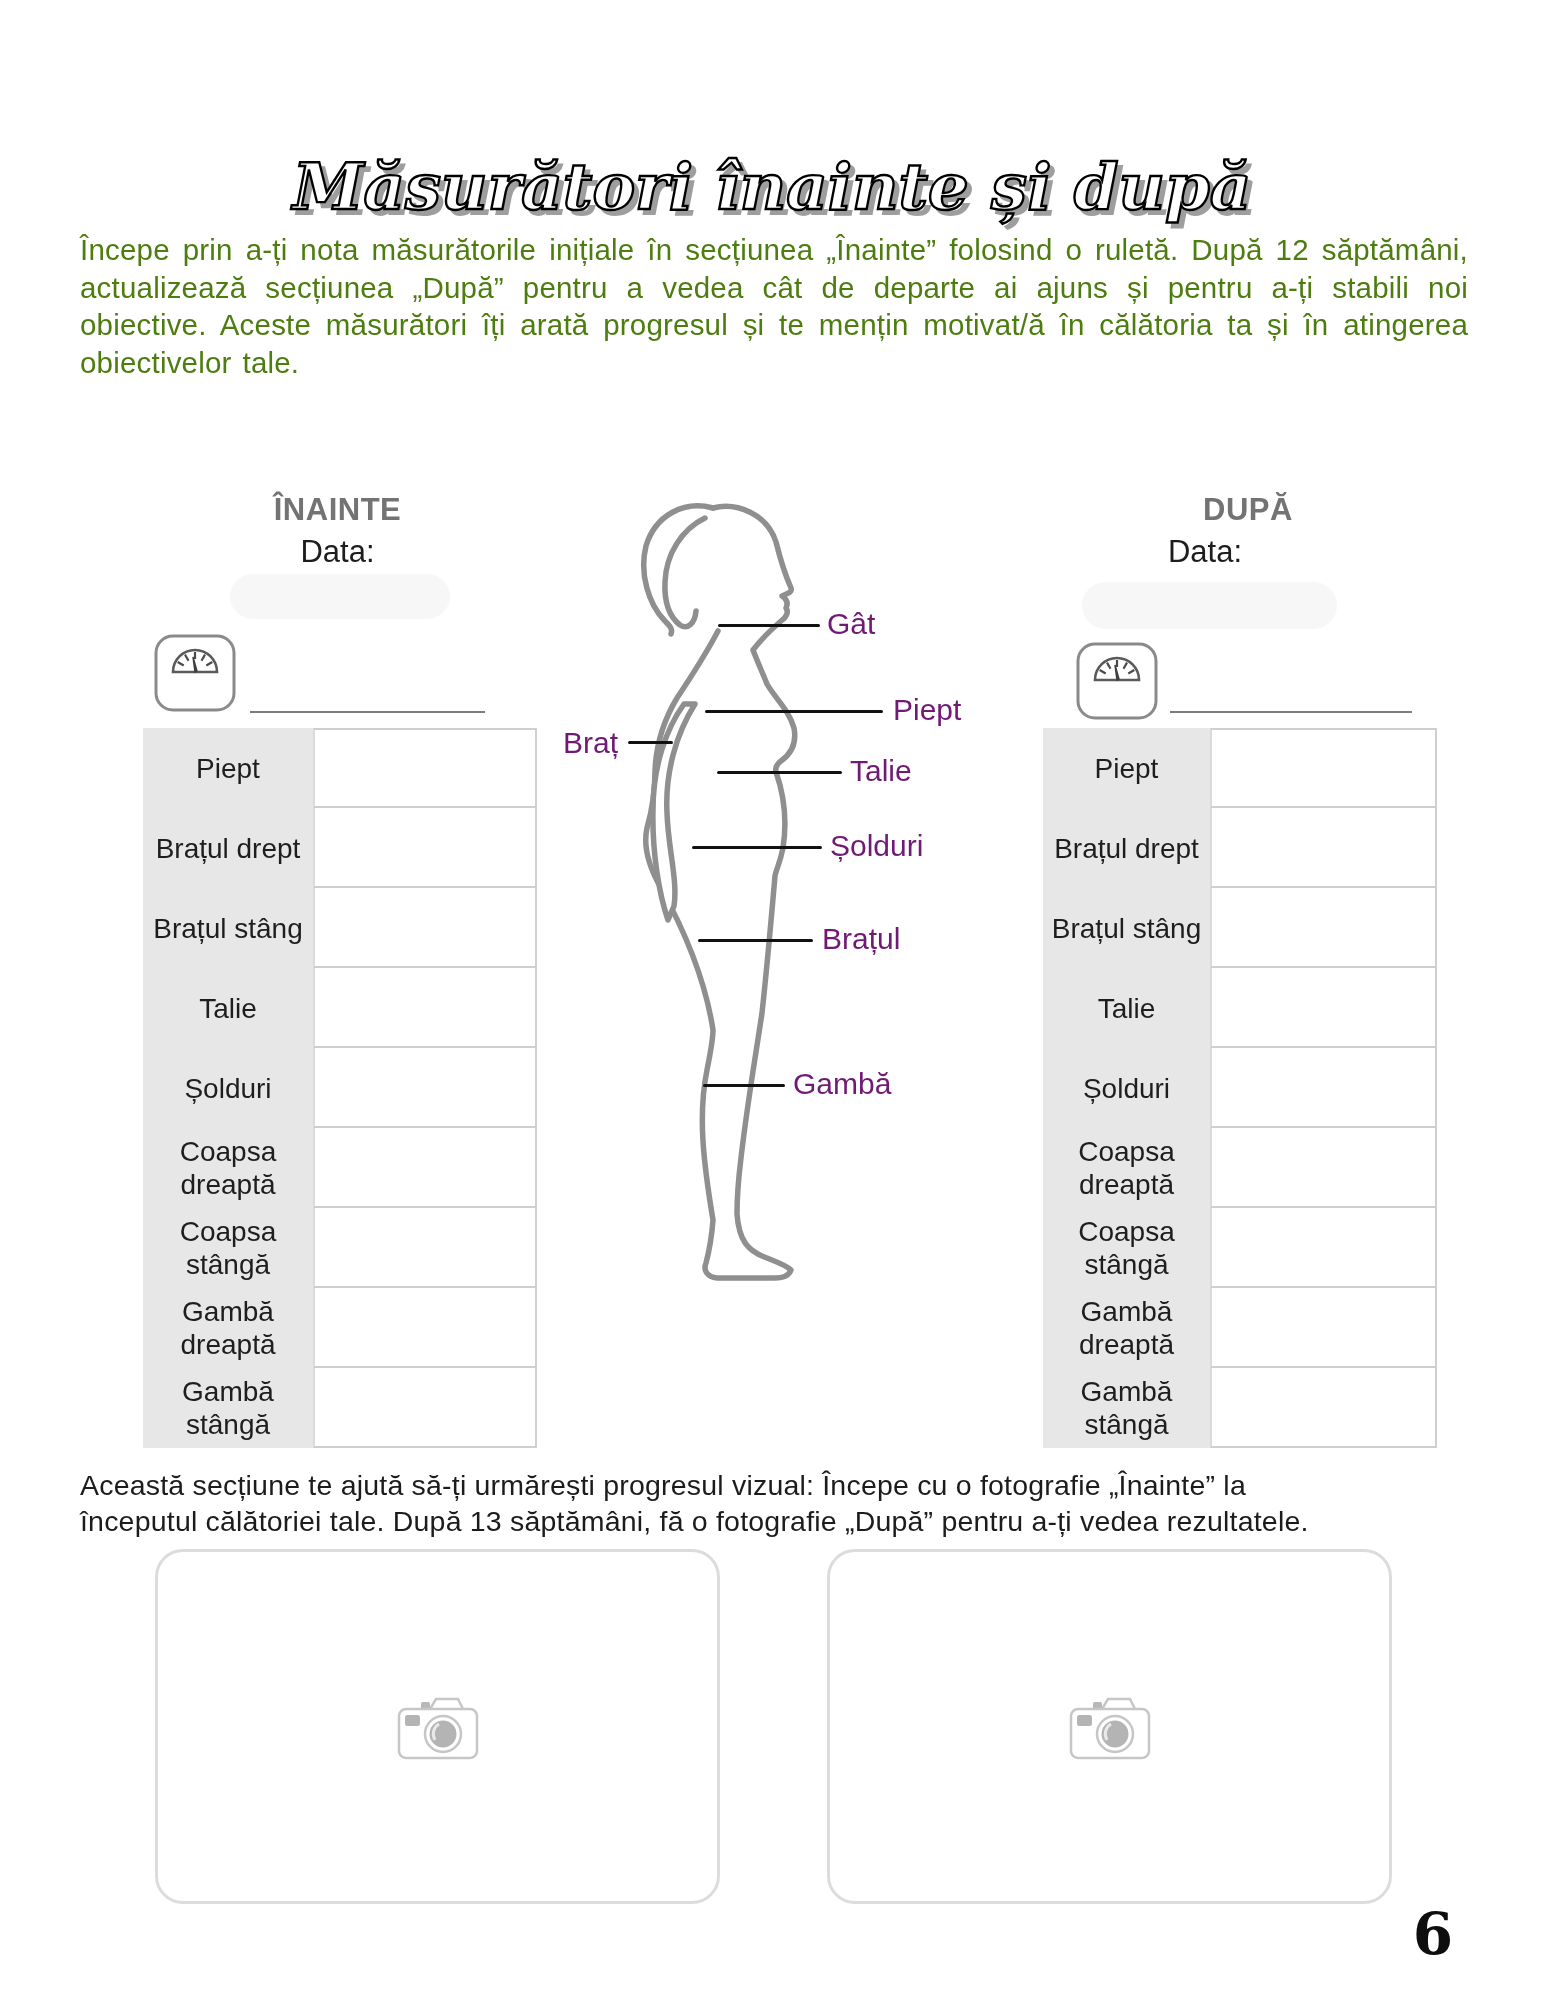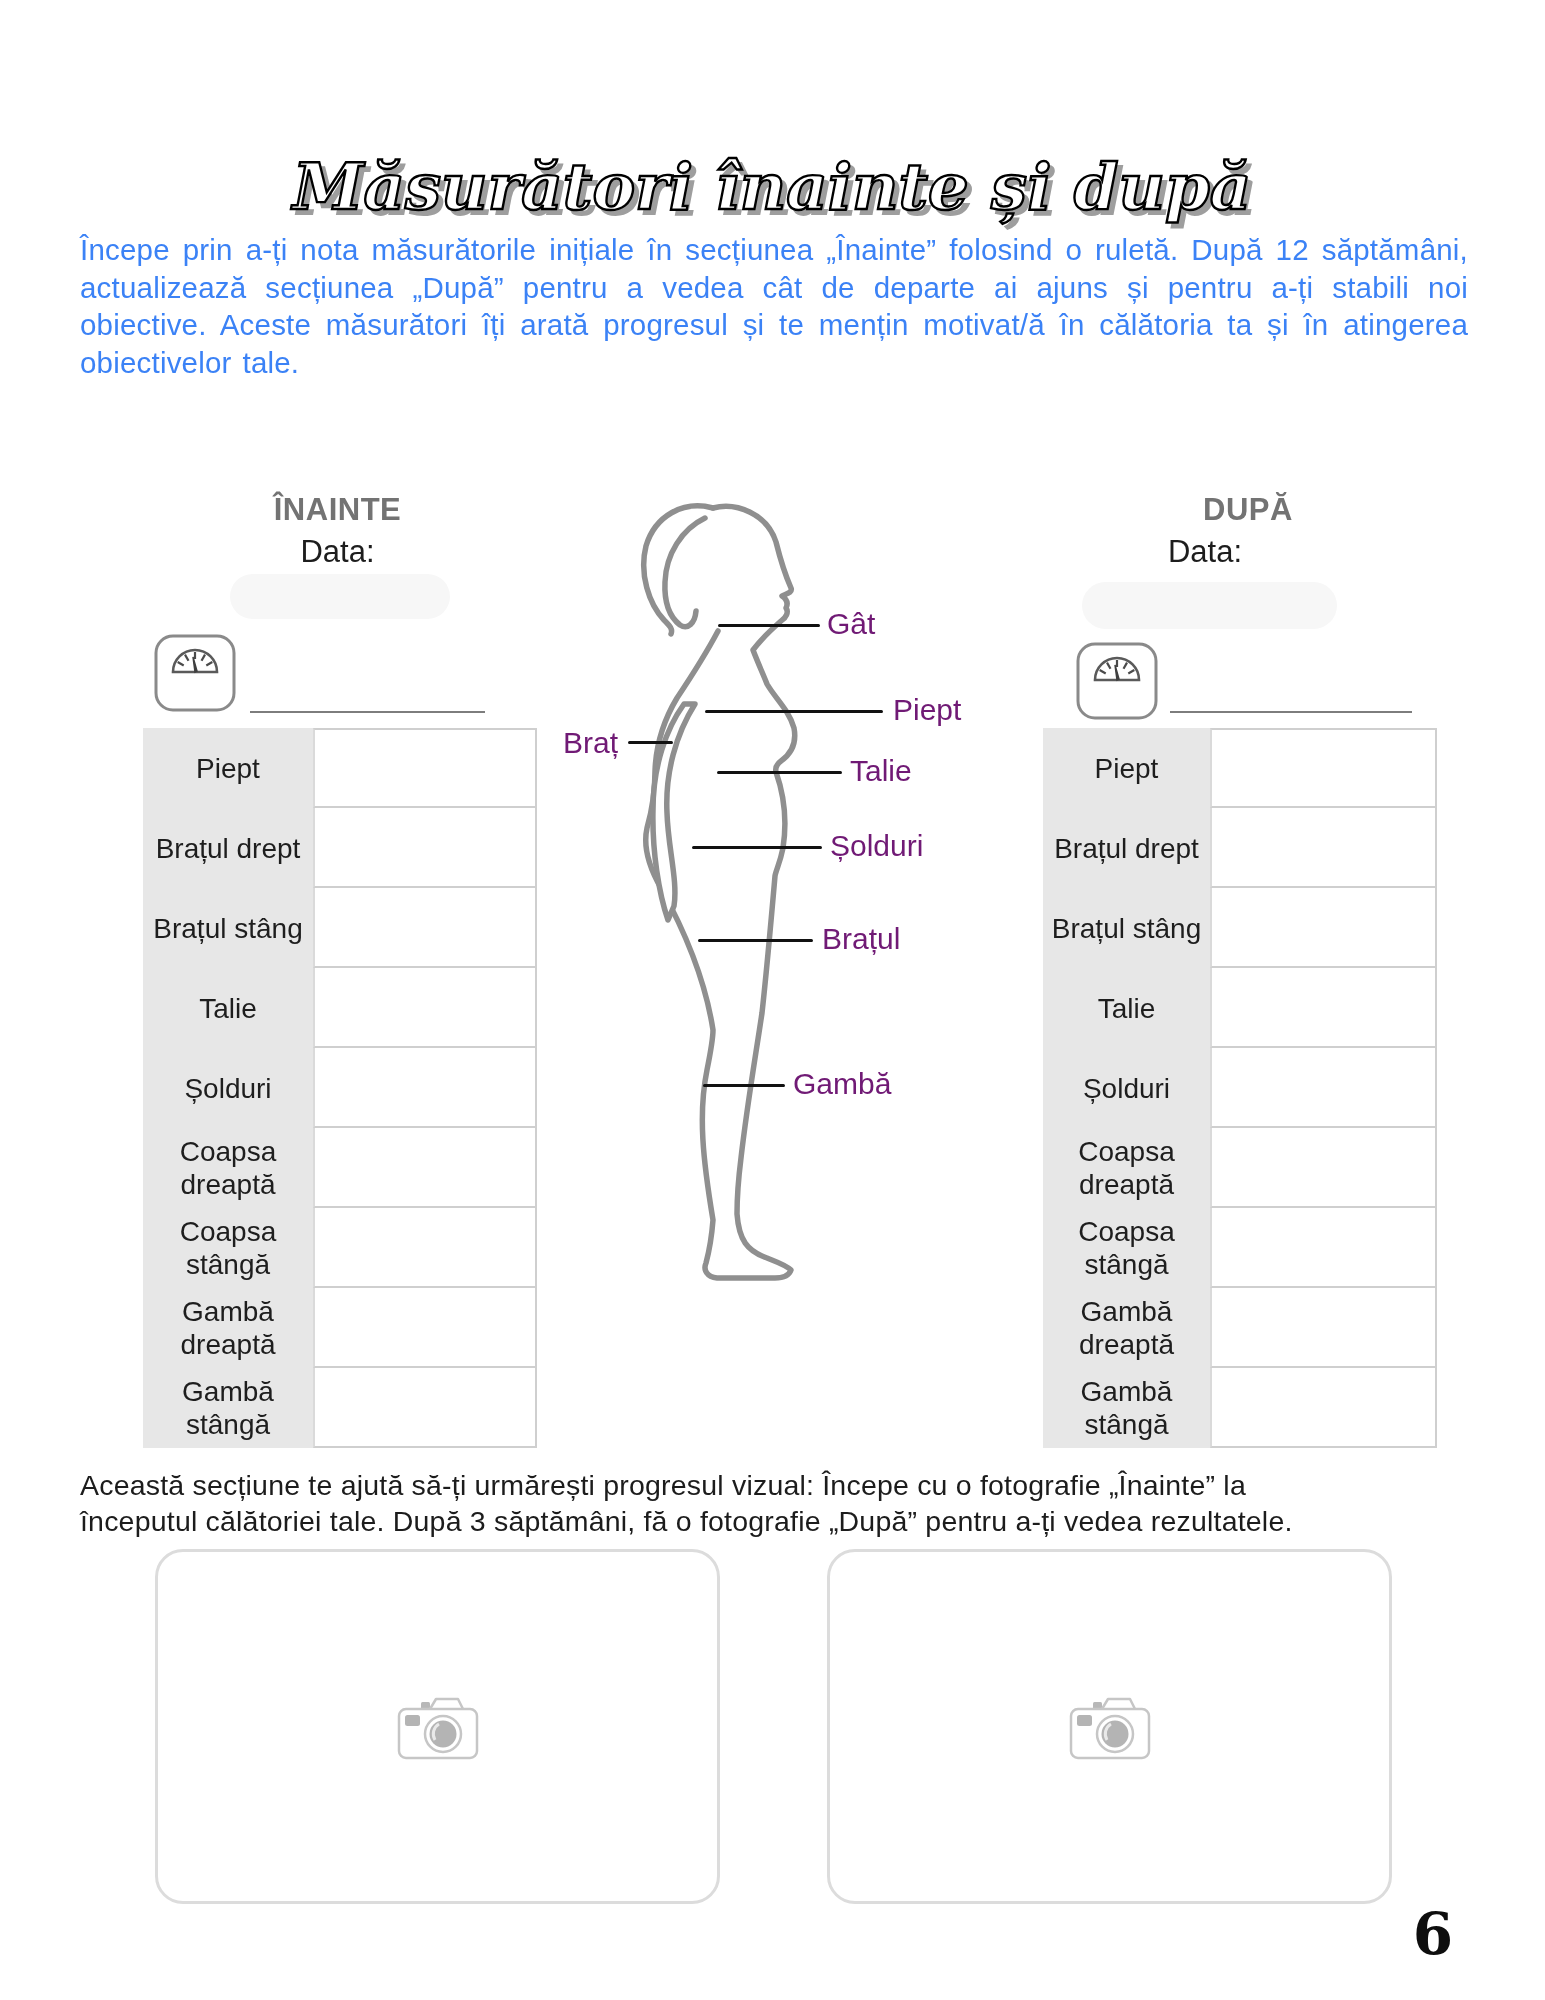--- a/index.html
+++ b/index.html
@@ -9,21 +9,21 @@
   }
   .abs{position:absolute;}
 
   
   #title-svg{left:0;top:92px;width:1545px;height:160px;}
 
   
   .intro{
     left:80px;top:231px;width:1388px;
     font-size:29.5px;line-height:37.5px;text-align:justify;
-    color:#3b82f6;letter-spacing:.2px;word-spacing:2.5px;
+    color:#4d7c0f;letter-spacing:.2px;word-spacing:2.5px;
   }
 
   
   .col-head{font-weight:bold;font-size:31px;text-align:center;letter-spacing:.5px;color:#737373;}
   .date-label{font-size:31px;text-align:center;color:#1d1d1d;}
   .date-pill{background:#f7f7f7;border-radius:24px;}
 
   
   .weight-line{border-top:2px solid #7d7d7d;height:0;}
 
@@ -207,21 +207,21 @@
 <div class="abs dline" style="left:692px;top:846px;width:130px;"></div>
 <div class="abs dlabel" style="left:830px;top:829px;">Șolduri</div>
 
 <div class="abs dline" style="left:698px;top:939px;width:115px;"></div>
 <div class="abs dlabel" style="left:822px;top:922px;">Brațul</div>
 
 <div class="abs dline" style="left:703px;top:1084px;width:82px;"></div>
 <div class="abs dlabel" style="left:793px;top:1067px;">Gambă</div>
 
 <div class="abs caption" style="top:1469px;">Această secțiune te ajută să-ți urmărești progresul vizual: Începe cu o fotografie „Înainte” la</div>
-<div class="abs caption" style="top:1505px;">începutul călătoriei tale. După 3 săptămâni, fă o fotografie „După” pentru a-ți vedea rezultatele.</div>
+<div class="abs caption" style="top:1505px;">începutul călătoriei tale. După 13 săptămâni, fă o fotografie „După” pentru a-ți vedea rezultatele.</div>
 
 <div class="abs photo-box" style="left:155px;">
   <svg class="camera" width="88" height="72" viewBox="0 0 88 72">
     <rect x="27" y="11" width="9" height="7" rx="1.5" fill="#b8b8b8"></rect>
     <path d="M36 18 L42 8 H64 L69 18" fill="#fff" stroke="#c6c6c6" stroke-width="2.5" stroke-linejoin="round"></path>
     <rect x="5" y="18" width="78" height="49" rx="7" fill="#fff" stroke="#c6c6c6" stroke-width="2.5"></rect>
     <rect x="11" y="24" width="15" height="11" rx="2.5" fill="#b4b4b4"></rect>
     <circle cx="49" cy="43" r="18" fill="#fff" stroke="#c6c6c6" stroke-width="2.5"></circle>
     <circle cx="49" cy="43" r="13.5" fill="#b4b4b4"></circle>
     <path d="M41 49 A 11.5 11.5 0 0 1 45 33" stroke="#e9e9e9" stroke-width="3" fill="none"></path>

